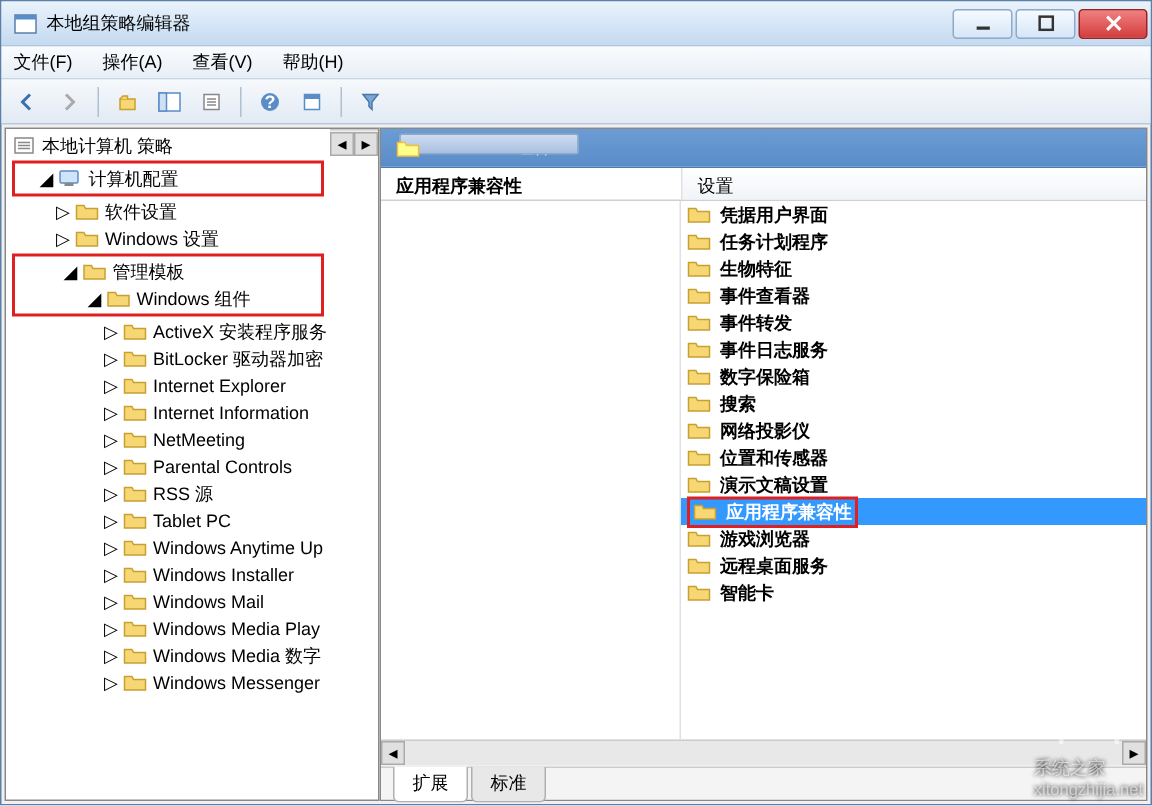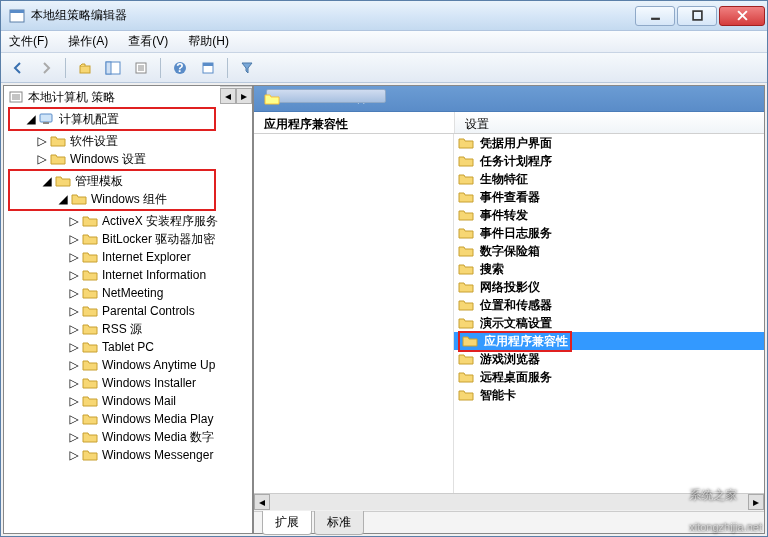--- a/index.html
+++ b/index.html
@@ -51,21 +51,21 @@
 .list-item.selected { background: #3399ff; color: #fff; }
 .list-item .folder-icon { margin-right: 6px; }
 .right-scroll-h { height: 18px; background: #f0f0f0; border-top: 1px solid #ccc; display: flex; }
 
 .tabs { height: 22px; display: flex; align-items: center; padding-left: 8px; border-top: 1px solid #ccc; background: #f4f4f4; gap: 2px; }
 .tab { padding: 3px 12px; border: 1px solid #b0b0b0; border-top: none; background: #fff; border-radius: 0 0 4px 4px; cursor: pointer; }
 .tab.inactive { background: #e8e8e8; }
 
 .watermark { position: absolute; right: 6px; bottom: 4px; color: rgba(255,255,255,0.55); font-size: 20px; font-family: Arial; display: flex; align-items: center; gap: 8px; text-shadow: 0 0 3px #000; pointer-events: none; flex-direction: column; }
 .watermark .logo { width: 40px; height: 36px; border: 3px solid rgba(255,255,255,0.5); border-radius: 6px 6px 0 0; border-bottom: none; position: relative; }
-.watermark small { display: block; font-size: 11px; color: rgba(255,255,255,0.5); margin-top: 17px; }
+.watermark small { display: block; font-size: 11px; color: rgba(255,255,255,0.5); }
 </style>
 </head>
 <body>
 
 <div class="window">
 
   <div class="titlebar">
     <svg class="icon" viewBox="0 0 16 16">
         <rect x="1" y="2" width="14" height="12" fill="#fff" stroke="#5a7fa8"></rect>
         <rect x="1" y="2" width="14" height="3" fill="#5a8cc8"></rect>

